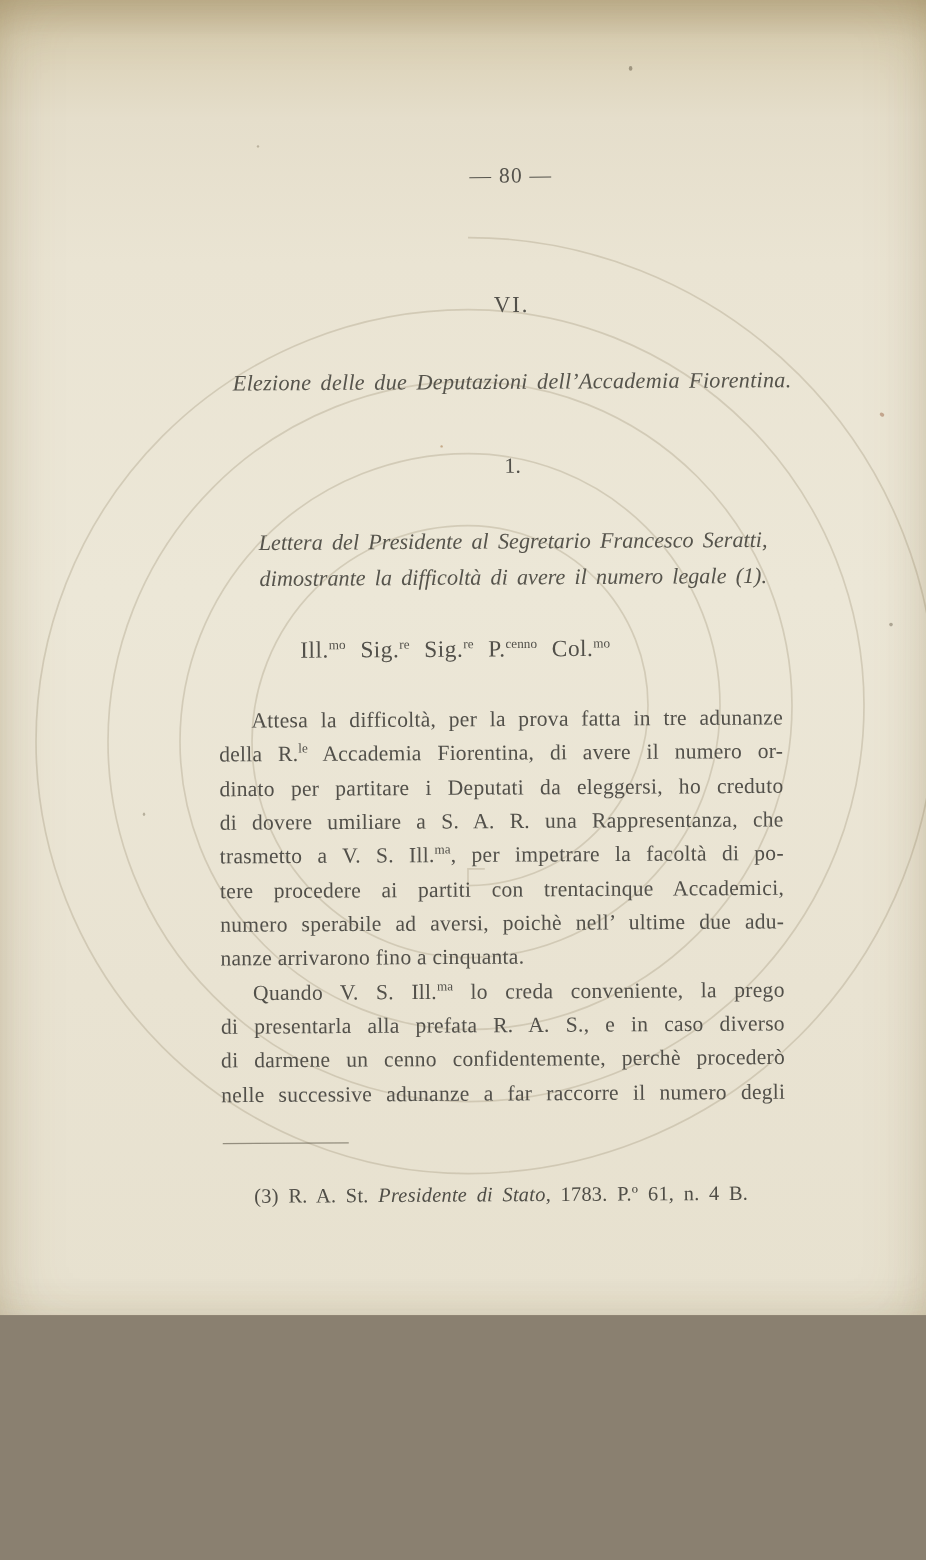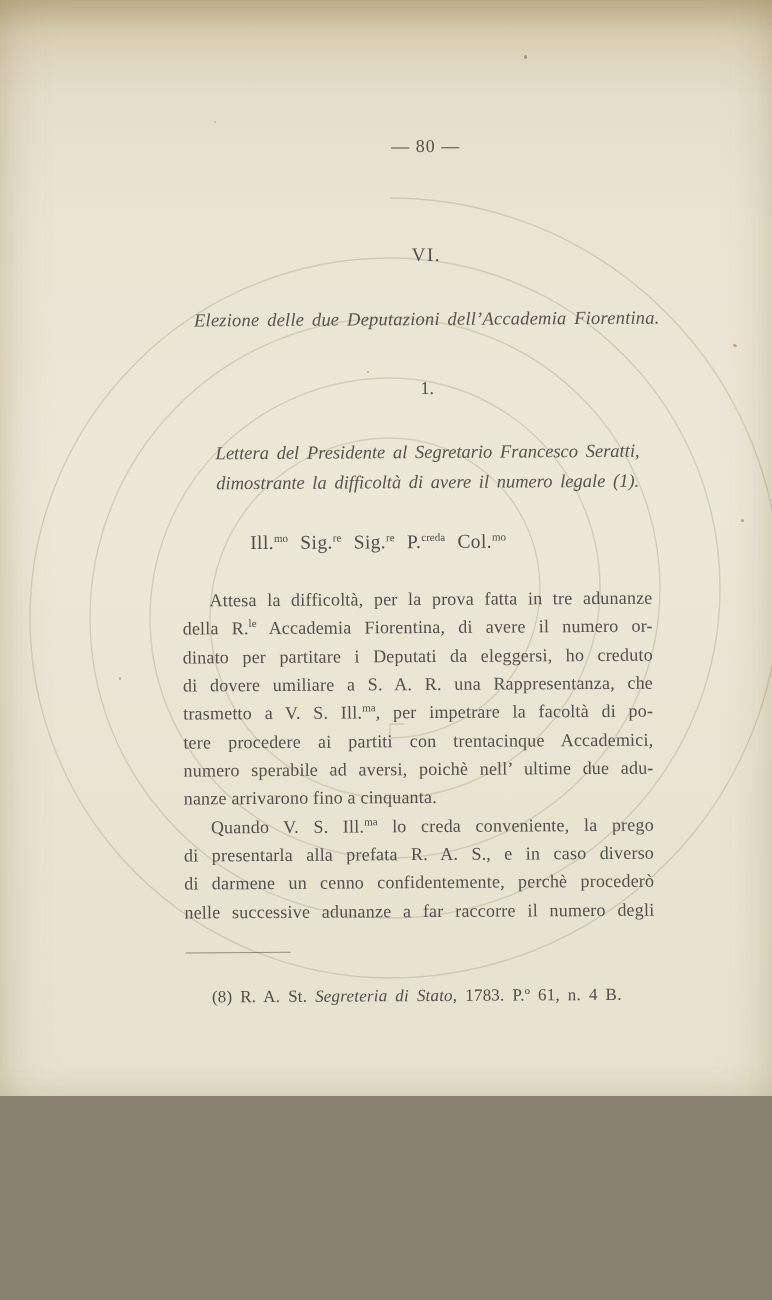--- a/index.html
+++ b/index.html
@@ -80,37 +80,37 @@
 
     <div class="center doc-title">Elezione delle due Deputazioni dell’Accademia Fiorentina.</div>
 
     <div class="center item-no">1.</div>
 
     <div class="center caption">
       <div>Lettera del Presidente al Segretario Francesco Seratti,</div>
       <div>dimostrante la difficoltà di avere il numero legale (1).</div>
     </div>
 
-    <div class="salutation">Ill.<span class="sup">mo</span> Sig.<span class="sup">re</span> Sig.<span class="sup">re</span> P.<span class="sup">creda</span> Col.<span class="sup">mo</span></div>
+    <div class="salutation">Ill.<span class="sup">mo</span> Sig.<span class="sup">re</span> Sig.<span class="sup">re</span> P.<span class="sup">cenno</span> Col.<span class="sup">mo</span></div>
 
     <div class="letter-body">
         <div class="line indent">Attesa la difficoltà, per la prova fatta in tre adunanze</div>
         <div class="line">della R.<span class="sup">le</span> Accademia Fiorentina, di avere il numero or-</div>
         <div class="line">dinato per partitare i Deputati da eleggersi, ho creduto</div>
         <div class="line">di dovere umiliare a S. A. R. una Rappresentanza, che</div>
         <div class="line">trasmetto a V. S. Ill.<span class="sup">ma</span>, per impetrare la facoltà di po-</div>
         <div class="line">tere procedere ai partiti con trentacinque Accademici,</div>
         <div class="line">numero sperabile ad aversi, poichè nell’ ultime due adu-</div>
         <div class="line last">nanze arrivarono fino a cinquanta.</div>
         <div class="line indent">Quando V. S. Ill.<span class="sup">ma</span> lo creda conveniente, la prego</div>
         <div class="line">di presentarla alla prefata R. A. S., e in caso diverso</div>
         <div class="line">di darmene un cenno confidentemente, perchè procederò</div>
         <div class="line">nelle successive adunanze a far raccorre il numero degli</div>
       </div>
 
     <div class="foot-rule"></div>
 
     <div class="footnote">
-      <span>(8) R. A. St. </span><span class="it">Segreteria di Stato</span><span>, 1783. P.º 61, n. 4 B.</span>
+      <span>(3) R. A. St. </span><span class="it">Presidente di Stato</span><span>, 1783. P.º 61, n. 4 B.</span>
     </div>
 
   </div>
 </div>
 
 </body></html>

